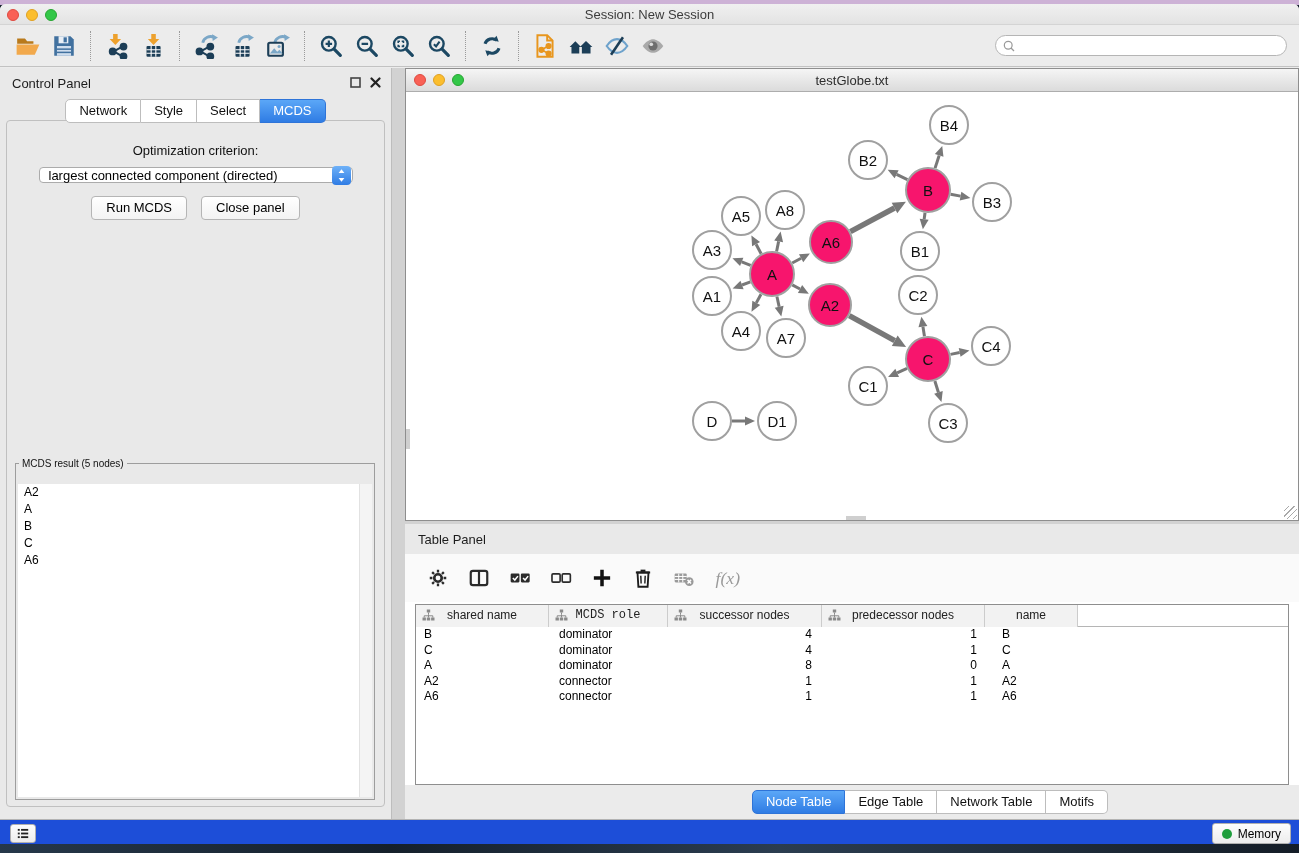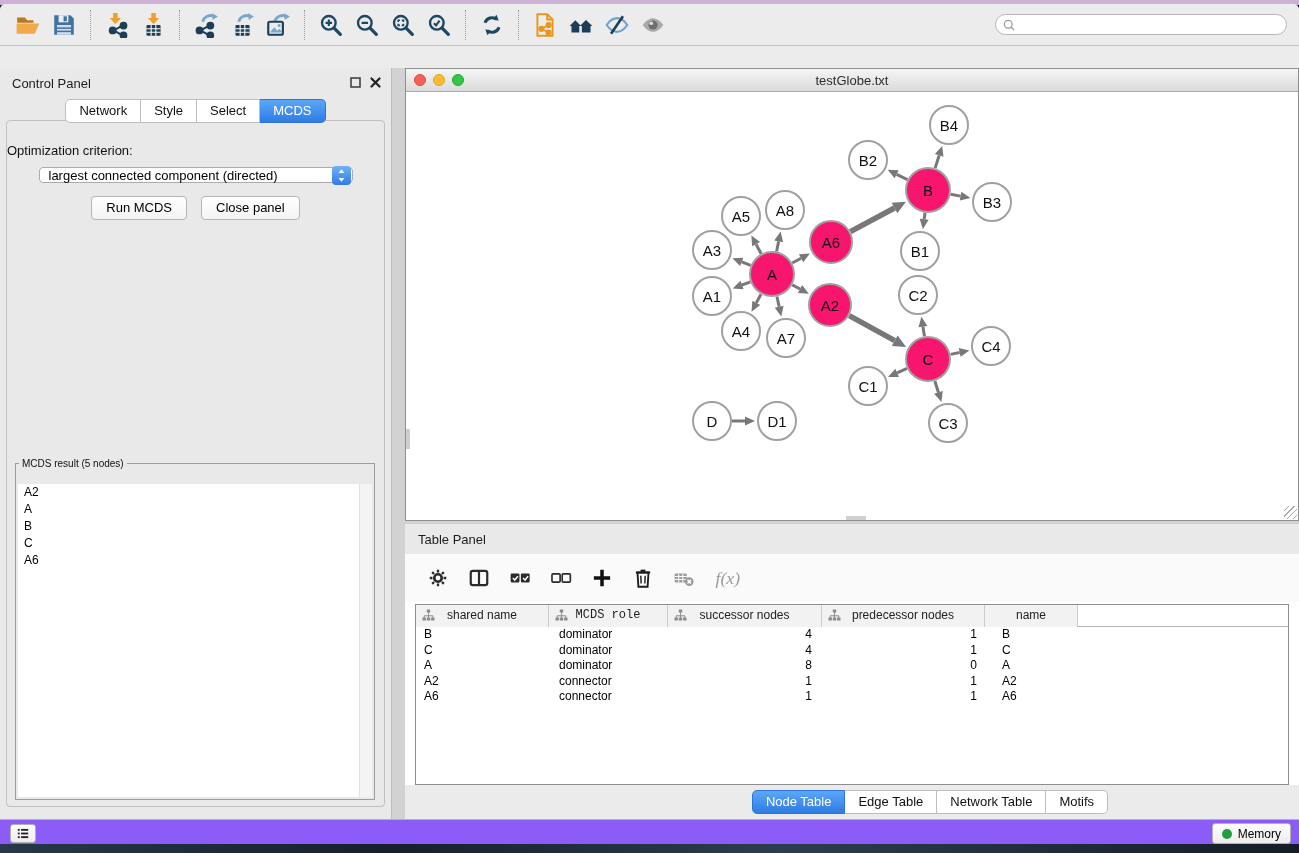--- a/index.html
+++ b/index.html
@@ -35,21 +35,21 @@
   .control-panel{position:absolute;left:0;top:0;width:392px;height:751px;background:#e9e9e9;border-right:1px solid #bdbdbd}
   .panel-titlebar{position:relative;height:30px;font-size:13px;color:#1d1d1d;padding:8px 0 0 12px}
   .panel-controls{position:absolute;right:10px;top:9px;display:flex;gap:9px}
   .panel-controls span svg{width:11px;height:11px;display:block}
   .ctab-row{position:absolute;top:31px;left:0;right:0;display:flex;justify-content:center;z-index:2}
   .tab{font-size:13px;padding:3px 13px 4px;background:#fff;border:1px solid #bdbdbd;border-left:none;color:#111;cursor:pointer}
   .tab:first-child{border-left:1px solid #bdbdbd;border-radius:5px 0 0 5px}
   .tab:last-child{border-radius:0 5px 5px 0}
   .tab.active{background:linear-gradient(#5ba7f7,#2f7ce4);border-color:#2e74d8;color:#fff}
   .cpanel-body{position:absolute;left:6px;right:6px;top:52px;bottom:12px;border:1px solid #c0c0c0;border-radius:4px;background:#e9e9e9}
-  .opt-label{margin-top:22px;text-align:left;font-size:13px;color:#111}
+  .opt-label{margin-top:22px;text-align:center;font-size:13px;color:#111}
   .select{margin:9px auto 0;width:314px;height:16px;background:#fff;border:1px solid #ababab;border-radius:4px;display:flex;align-items:center;cursor:pointer}
   .select .txt{flex:1;font-size:13px;padding-left:9px;white-space:nowrap;color:#000}
   .stepper{width:19px;height:19px;margin-right:1px;border-radius:4px;background:linear-gradient(#6eb1f8,#2f7ce4);
       display:flex;align-items:center;justify-content:center}
   .stepper svg{width:9px;height:15px}
   .btn-row{display:flex;justify-content:center;gap:14px;margin-top:13px}
   .btn{font-size:13px;padding:3px 14px 4px;background:linear-gradient(#ffffff,#f3f3f3);border:1px solid #b5b5b5;border-radius:4px;color:#000;cursor:pointer}
   fieldset.result{position:absolute;left:8px;right:9px;top:337px;bottom:6px;border:1px solid #9d9d9d;margin:0;padding:0;background:transparent}
   fieldset.result legend{font-size:10px;color:#111;margin-left:3px;padding:0 3px}
   .result-list{position:absolute;left:2px;right:2px;top:15px;bottom:2px;background:#fff;overflow:hidden}
@@ -77,35 +77,43 @@
   .th{position:absolute;top:0;height:22px;background:#f2f2f2;border-right:1px solid #cccccc;font-size:12px;color:#222}
   .th .lbl{position:absolute;left:0;right:0;text-align:center;line-height:21px}
   .th .shicon{position:absolute;left:6px;top:4px;width:13px;height:13px}
   .trow{position:relative;height:15.6px}
   .td{position:absolute;top:0;height:15.6px;font-size:12px;line-height:15.6px;color:#000;white-space:nowrap}
   .td.left{text-align:left}
   .td.right{text-align:right}
   .tp-footer{position:absolute;left:0;right:0;top:261px;bottom:0;background:#ebebeb;display:flex;justify-content:center;align-items:center}
   .tp-footer .tabset{display:flex}
   
-  .statusbar{position:absolute;left:0;right:0;top:815px;height:26px;background:#8b5cf6;border-top:1px solid #b3b3b3}
+  .statusbar{position:absolute;left:0;right:0;top:815px;height:26px;background:#1d4ed8;border-top:1px solid #b3b3b3}
   .sb-left{position:absolute;left:10px;top:4px;width:26px;height:19px;border:1px solid #b0b0b0;border-radius:3px;
       background:linear-gradient(#fdfdfd,#ededed);display:flex;align-items:center;justify-content:center;cursor:pointer}
   .sb-left svg{width:14px;height:13px}
   .memory-btn{position:absolute;right:8px;top:3px;height:21px;border:1px solid #b0b0b0;border-radius:3px;
       background:linear-gradient(#fdfdfd,#ededed);display:flex;align-items:center;padding:0 9px;gap:6px;font-size:12px;color:#000;cursor:pointer}
   .memory-dot{width:10px;height:10px;border-radius:50%;background:#1f9e3d}
 </style>
 </head>
 <body>
 
 <div class="top-strip"></div>
 
 <div class="main-window">
 
+  <div class="titlebar">
+    <div class="lights">
+      <span class="light red"></span>
+      <span class="light yellow"></span>
+      <span class="light green"></span>
+    </div>
+    <div class="title">Session: New Session</div>
+  </div>
 
   <div class="toolbar">
     <div style="display:flex;align-items:center">
         <button class="tb-btn">
           <span class="icn">
             <svg viewBox="0 0 24 24">
               <path d="M2 5h7.2l2 2.5H17v2.5H2z" fill="#b97a1c"></path>
               <path d="M1.5 10.5h21l-4.2 9.5H1.5z" fill="#f2a94c"></path>
             </svg>
           </span>

